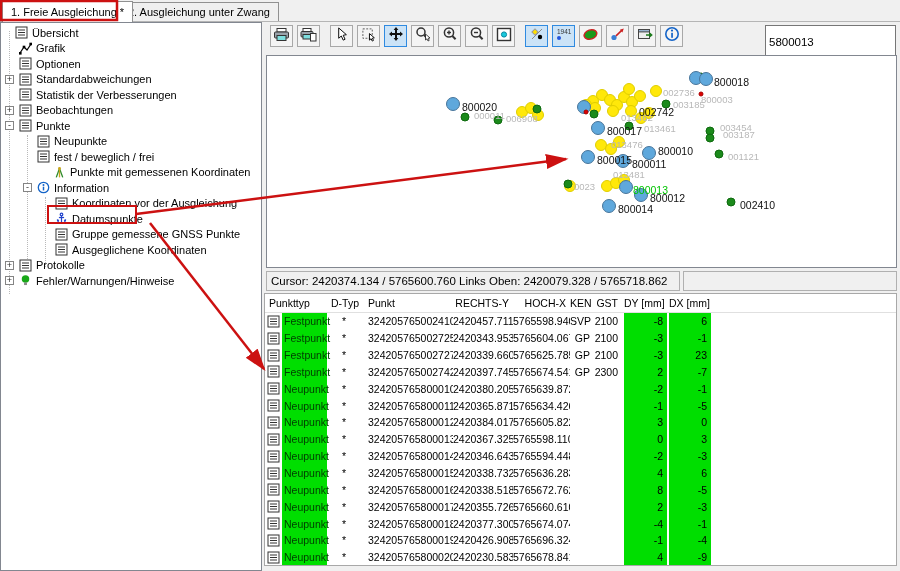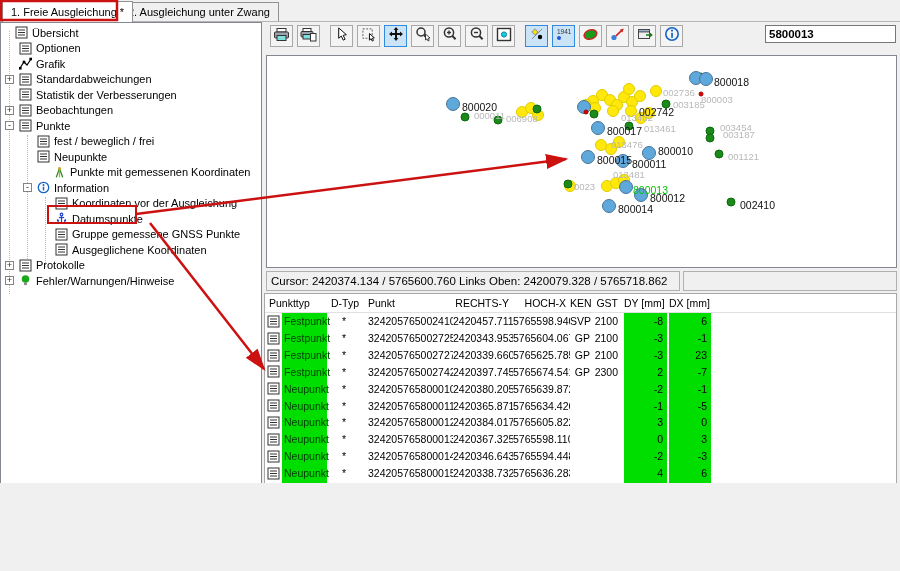--- a/index.html
+++ b/index.html
@@ -1,17 +1,17 @@
 <!DOCTYPE html>
 <html><head>
 <meta charset="utf-8">
 <style>
   html,body{margin:0;padding:0;}
   body{font-family:"Liberation Sans", sans-serif; background:#f0f0f0;}
-  #app{position:relative;width:900px;height:483px;background:#f0f0f0;overflow:hidden;}
+  #app{position:relative;width:900px;height:571px;background:#f0f0f0;overflow:hidden;}
 
   
   .tabbar{position:absolute;left:0;top:0;width:900px;height:22px;}
   .tabline{position:absolute;left:0;top:21px;width:900px;height:0;border-top:1px solid #b5b5b5;}
   .tab{position:absolute;top:2px;height:19px;line-height:19px;padding:0 8px;font-size:11px;color:#000;
        border:1px solid #919191;border-bottom:none;background:#f0f0f0;box-sizing:border-box;z-index:2;}
   .tab.active{top:1px;height:21px;line-height:20px;background:#fff;z-index:3;}
 
   
   .sidebar{position:absolute;left:0;top:22px;width:262px;height:549px;background:#fff;
@@ -25,21 +25,21 @@
   .tree-item svg{display:block;}
   .dotline{position:absolute;border-left:1px dotted #b9b9b9;width:0;}
 
   
   .toolbar{position:absolute;left:270px;top:25px;height:22px;display:flex;gap:4px;}
   .tbtn{width:23px;height:22px;background:#f4f4f4;border:1px solid #a8a8a8;box-sizing:border-box;
         display:flex;align-items:center;justify-content:center;}
   .tbtn.active{background:#cbe3f7;border-color:#2f8ae0;}
   .tbtn.grpgap{margin-left:6px;}
   .search{position:absolute;left:765px;top:25px;width:131px;height:18px;border:1px solid #767676;
-          font-family:"Liberation Sans",sans-serif;font-size:11.5px;padding:0 3px;box-sizing:border-box;background:#fff;font-weight:bold;}
+          font-family:"Liberation Sans",sans-serif;font-size:11.5px;padding:16px 3px;box-sizing:border-box;background:#fff;}
 
   
   .map{position:absolute;left:266px;top:55px;width:631px;height:213px;background:#fff;
        border:1px solid #828790;box-sizing:border-box;}
   .map svg{display:block;}
 
   
   .status1{position:absolute;left:266px;top:271px;width:414px;height:20px;border:1px solid #b0b0b0;
            box-sizing:border-box;background:#f0f0f0;font-size:11.5px;line-height:18px;padding-left:4px;
            white-space:nowrap;overflow:hidden;}
@@ -89,75 +89,75 @@
               <line x1="3" y1="4" x2="10" y2="4" stroke="#333"></line>
               <line x1="3" y1="6.5" x2="10" y2="6.5" stroke="#333"></line>
               <line x1="3" y1="9" x2="10" y2="9" stroke="#333"></line>
             </svg>
           </span>
           <span>Übersicht</span>
         </div>
         <div class="tree-item" style="padding-left: 4px;">
           <div class="exp none"></div>
           <span class="ticon">
-            <svg width="13" height="13" viewBox="0 0 13 13">
-              <rect x="1" y="1" width="11" height="11" fill="#fff" stroke="#333"></rect>
-              <line x1="3" y1="4" x2="10" y2="4" stroke="#333"></line>
-              <line x1="3" y1="6.5" x2="10" y2="6.5" stroke="#333"></line>
-              <line x1="3" y1="9" x2="10" y2="9" stroke="#333"></line>
-            </svg>
-          </span>
-          <span>Optionen</span>
-        </div>
-        <div class="tree-item" style="padding-left: 4px;">
-          <div class="exp none"></div>
-          <span class="ticon">
             <svg width="14" height="13" viewBox="0 0 14 13">
               <path d="M2 11 L6 5 L9 8 L13 2" fill="none" stroke="#000" stroke-width="1.2"></path>
               <rect x="1" y="10" width="2.6" height="2.6" fill="#000"></rect>
               <rect x="4.7" y="3.7" width="2.6" height="2.6" fill="#000"></rect>
               <rect x="11.4" y="0.7" width="2.6" height="2.6" fill="#000"></rect>
             </svg>
           </span>
           <span>Grafik</span>
         </div>
         <div class="tree-item" style="padding-left: 4px;">
-          <div class="exp">+</div>
-          <span class="ticon">
-            <svg width="13" height="13" viewBox="0 0 13 13">
-              <rect x="1" y="1" width="11" height="11" fill="#fff" stroke="#333"></rect>
-              <line x1="3" y1="4" x2="10" y2="4" stroke="#333"></line>
-              <line x1="3" y1="6.5" x2="10" y2="6.5" stroke="#333"></line>
-              <line x1="3" y1="9" x2="10" y2="9" stroke="#333"></line>
-            </svg>
-          </span>
-          <span>Standardabweichungen</span>
-        </div>
-        <div class="tree-item" style="padding-left: 4px; text-align: right;">
-          <div class="exp none"></div>
-          <span class="ticon">
-            <svg width="13" height="13" viewBox="0 0 13 13">
-              <rect x="1" y="1" width="11" height="11" fill="#fff" stroke="#333"></rect>
-              <line x1="3" y1="4" x2="10" y2="4" stroke="#333"></line>
-              <line x1="3" y1="6.5" x2="10" y2="6.5" stroke="#333"></line>
-              <line x1="3" y1="9" x2="10" y2="9" stroke="#333"></line>
-            </svg>
-          </span>
-          <span>Statistik der Verbesserungen</span>
+          <div class="exp none"></div>
+          <span class="ticon">
+            <svg width="13" height="13" viewBox="0 0 13 13">
+              <rect x="1" y="1" width="11" height="11" fill="#fff" stroke="#333"></rect>
+              <line x1="3" y1="4" x2="10" y2="4" stroke="#333"></line>
+              <line x1="3" y1="6.5" x2="10" y2="6.5" stroke="#333"></line>
+              <line x1="3" y1="9" x2="10" y2="9" stroke="#333"></line>
+            </svg>
+          </span>
+          <span>Optionen</span>
         </div>
         <div class="tree-item" style="padding-left: 4px;">
           <div class="exp">+</div>
           <span class="ticon">
             <svg width="13" height="13" viewBox="0 0 13 13">
               <rect x="1" y="1" width="11" height="11" fill="#fff" stroke="#333"></rect>
               <line x1="3" y1="4" x2="10" y2="4" stroke="#333"></line>
               <line x1="3" y1="6.5" x2="10" y2="6.5" stroke="#333"></line>
               <line x1="3" y1="9" x2="10" y2="9" stroke="#333"></line>
             </svg>
           </span>
+          <span>Standardabweichungen</span>
+        </div>
+        <div class="tree-item" style="padding-left: 4px; text-align: right;">
+          <div class="exp none"></div>
+          <span class="ticon">
+            <svg width="13" height="13" viewBox="0 0 13 13">
+              <rect x="1" y="1" width="11" height="11" fill="#fff" stroke="#333"></rect>
+              <line x1="3" y1="4" x2="10" y2="4" stroke="#333"></line>
+              <line x1="3" y1="6.5" x2="10" y2="6.5" stroke="#333"></line>
+              <line x1="3" y1="9" x2="10" y2="9" stroke="#333"></line>
+            </svg>
+          </span>
+          <span>Statistik der Verbesserungen</span>
+        </div>
+        <div class="tree-item" style="padding-left: 4px;">
+          <div class="exp">+</div>
+          <span class="ticon">
+            <svg width="13" height="13" viewBox="0 0 13 13">
+              <rect x="1" y="1" width="11" height="11" fill="#fff" stroke="#333"></rect>
+              <line x1="3" y1="4" x2="10" y2="4" stroke="#333"></line>
+              <line x1="3" y1="6.5" x2="10" y2="6.5" stroke="#333"></line>
+              <line x1="3" y1="9" x2="10" y2="9" stroke="#333"></line>
+            </svg>
+          </span>
           <span>Beobachtungen</span>
         </div>
         <div class="tree-item" style="padding-left: 4px;">
           <div class="exp">-</div>
           <span class="ticon">
             <svg width="13" height="13" viewBox="0 0 13 13">
               <rect x="1" y="1" width="11" height="11" fill="#fff" stroke="#333"></rect>
               <line x1="3" y1="4" x2="10" y2="4" stroke="#333"></line>
               <line x1="3" y1="6.5" x2="10" y2="6.5" stroke="#333"></line>
               <line x1="3" y1="9" x2="10" y2="9" stroke="#333"></line>
@@ -168,33 +168,33 @@
         <div class="tree-item" style="padding-left: 22px;">
           <div class="exp none"></div>
           <span class="ticon">
             <svg width="13" height="13" viewBox="0 0 13 13">
               <rect x="1" y="1" width="11" height="11" fill="#fff" stroke="#333"></rect>
               <line x1="3" y1="4" x2="10" y2="4" stroke="#333"></line>
               <line x1="3" y1="6.5" x2="10" y2="6.5" stroke="#333"></line>
               <line x1="3" y1="9" x2="10" y2="9" stroke="#333"></line>
             </svg>
           </span>
+          <span>Neupunkte</span>
+        </div>
+        <div class="tree-item" style="padding-left: 22px;">
+          <div class="exp none"></div>
+          <span class="ticon">
+            <svg width="13" height="13" viewBox="0 0 13 13">
+              <rect x="1" y="1" width="11" height="11" fill="#fff" stroke="#333"></rect>
+              <line x1="3" y1="4" x2="10" y2="4" stroke="#333"></line>
+              <line x1="3" y1="6.5" x2="10" y2="6.5" stroke="#333"></line>
+              <line x1="3" y1="9" x2="10" y2="9" stroke="#333"></line>
+            </svg>
+          </span>
           <span>fest / beweglich / frei</span>
-        </div>
-        <div class="tree-item" style="padding-left: 22px;">
-          <div class="exp none"></div>
-          <span class="ticon">
-            <svg width="13" height="13" viewBox="0 0 13 13">
-              <rect x="1" y="1" width="11" height="11" fill="#fff" stroke="#333"></rect>
-              <line x1="3" y1="4" x2="10" y2="4" stroke="#333"></line>
-              <line x1="3" y1="6.5" x2="10" y2="6.5" stroke="#333"></line>
-              <line x1="3" y1="9" x2="10" y2="9" stroke="#333"></line>
-            </svg>
-          </span>
-          <span>Neupunkte</span>
         </div>
         <div class="tree-item" style="padding-left: 38px;">
           <div class="exp none"></div>
           <span class="ticon">
             <svg width="13" height="13" viewBox="0 0 16 16">
               <path d="M8 3 L4 14" stroke="#2a8a2a" stroke-width="1.6" fill="none"></path>
               <path d="M8 3 L12 14" stroke="#2a8a2a" stroke-width="1.6" fill="none"></path>
               <path d="M8 3 L8 14" stroke="#caa61c" stroke-width="1.6" fill="none"></path>
               <circle cx="8" cy="3" r="1.8" fill="#caa61c"></circle>
             </svg>

